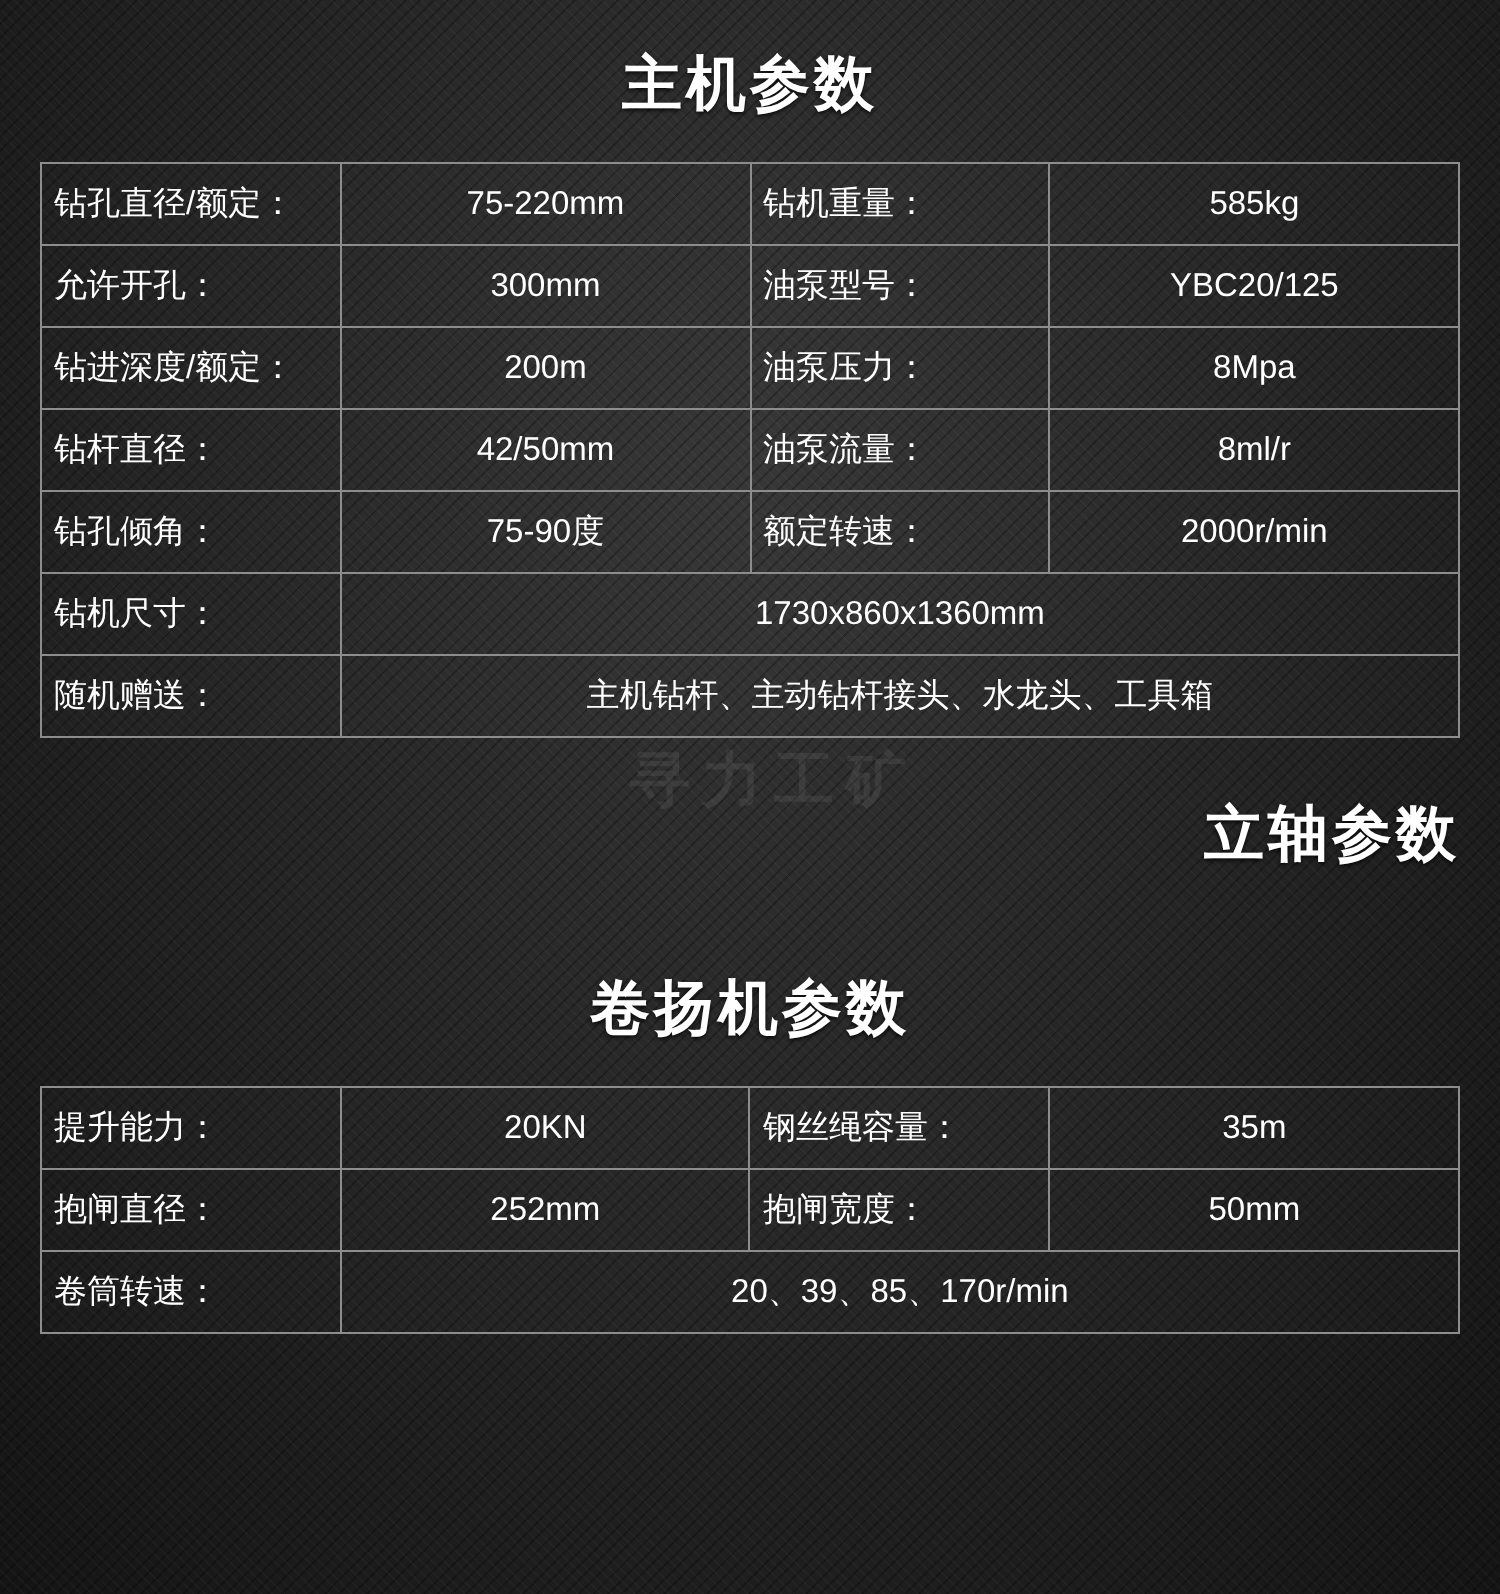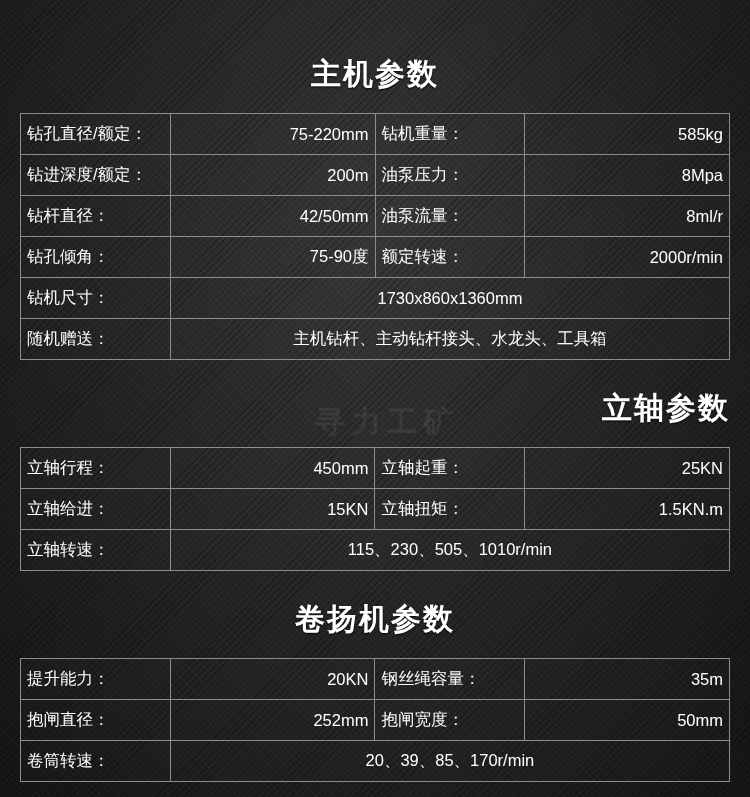--- a/index.html
+++ b/index.html
@@ -27,21 +27,21 @@
     padding: 0 20px;
   }
   .section-title {
     text-align: center;
     font-size: 30px;
     font-weight: bold;
     letter-spacing: 2px;
     color: #ffffff;
     text-shadow: 0 1px 2px rgba(0,0,0,0.8);
   }
-  #title-host { padding-top: 22px; padding-bottom: 18px; margin-top: 32px; }
+  #title-host { padding-top: 22px; padding-bottom: 18px; }
   #title-spindle { padding-top: 28px; padding-bottom: 18px; text-align: right; }
   #title-winch { padding-top: 28px; padding-bottom: 18px; }
 
   table.spec {
     width: 710px;
     margin: 0 auto;
     border-collapse: collapse;
     border: 1px solid #8d8d8d;
     background: rgba(255,255,255,0.012);
   }
@@ -54,21 +54,21 @@
     white-space: nowrap;
   }
   td.label {
     width: 150px;
     padding-left: 16px;
     text-align: left;
     margin-left: 29px;
   }
   td.value {
     width: 205px;
-    text-align: right;
+    text-align: center;
   }
   td.value-wide {
     text-align: center;
     border-radius: 18px;
   }
   .watermark {
     position: absolute;
     left: 0;
     right: 0;
     top: 370px;
@@ -92,20 +92,26 @@
   <div class="section-title" id="title-host">主机参数</div>
   <table class="spec">
     <tbody>
         <tr>
           <td class="label">钻孔直径/额定：</td>
           <td class="value">75-220mm</td>
           <td class="label">钻机重量：</td>
           <td class="value">585kg</td>
         </tr>
         <tr>
+          <td class="label">允许开孔：</td>
+          <td class="value">300mm</td>
+          <td class="label">油泵型号：</td>
+          <td class="value">YBC20/125</td>
+        </tr>
+        <tr>
           <td class="label">钻进深度/额定：</td>
           <td class="value">200m</td>
           <td class="label">油泵压力：</td>
           <td class="value">8Mpa</td>
         </tr>
         <tr>
           <td class="label">钻杆直径：</td>
           <td class="value">42/50mm</td>
           <td class="label">油泵流量：</td>
           <td class="value">8ml/r</td>
@@ -121,40 +127,20 @@
           <td class="value-wide" colspan="3">1730x860x1360mm</td>
         </tr>
         <tr>
           <td class="label">随机赠送：</td>
           <td class="value-wide" colspan="3">主机钻杆、主动钻杆接头、水龙头、工具箱</td>
         </tr>
       </tbody>
   </table>
 
   <div class="section-title" id="title-spindle">立轴参数</div>
-  <table class="spec">
-    <tbody>
-        <tr>
-          <td class="label">立轴行程：</td>
-          <td class="value">450mm</td>
-          <td class="label">立轴起重：</td>
-          <td class="value">25KN</td>
-        </tr>
-        <tr>
-          <td class="label">立轴给进：</td>
-          <td class="value">15KN</td>
-          <td class="label">立轴扭矩：</td>
-          <td class="value">1.5KN.m</td>
-        </tr>
-        <tr>
-          <td class="label">立轴转速：</td>
-          <td class="value-wide" colspan="3">115、230、505、1010r/min</td>
-        </tr>
-      </tbody>
-  </table>
 
   <div class="section-title" id="title-winch">卷扬机参数</div>
   <table class="spec">
     <tbody>
         <tr>
           <td class="label">提升能力：</td>
           <td class="value">20KN</td>
           <td class="label">钢丝绳容量：</td>
           <td class="value">35m</td>
         </tr>

